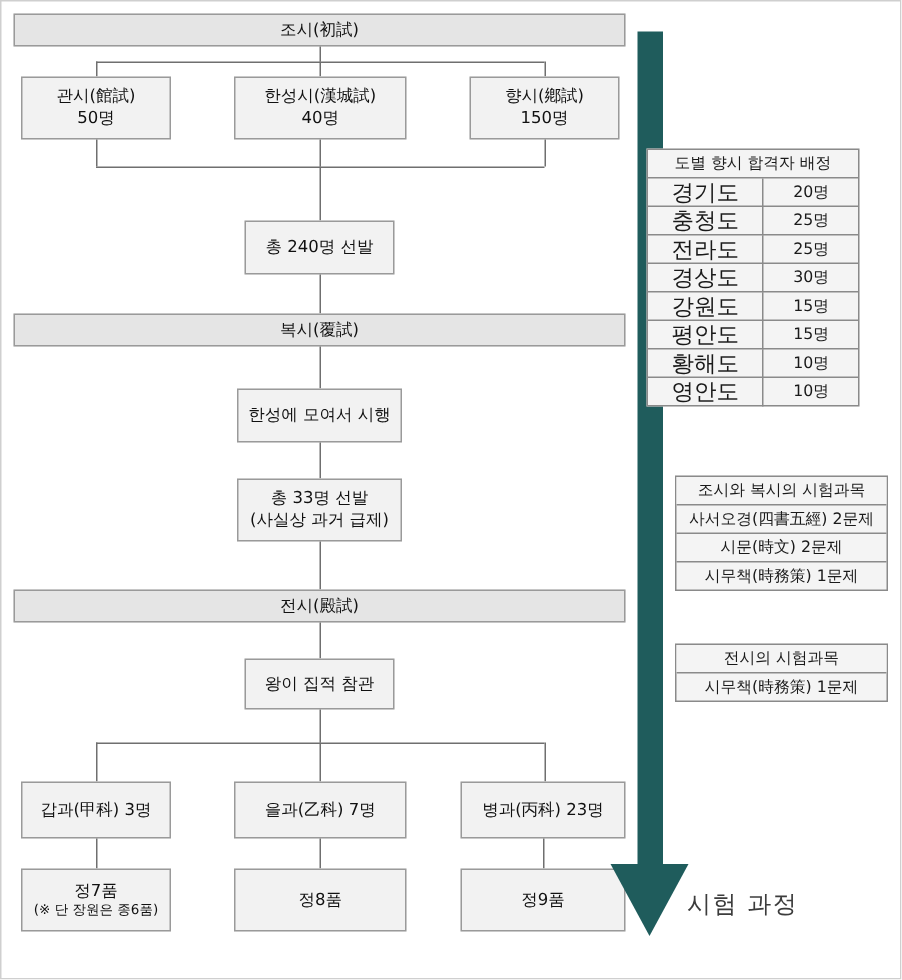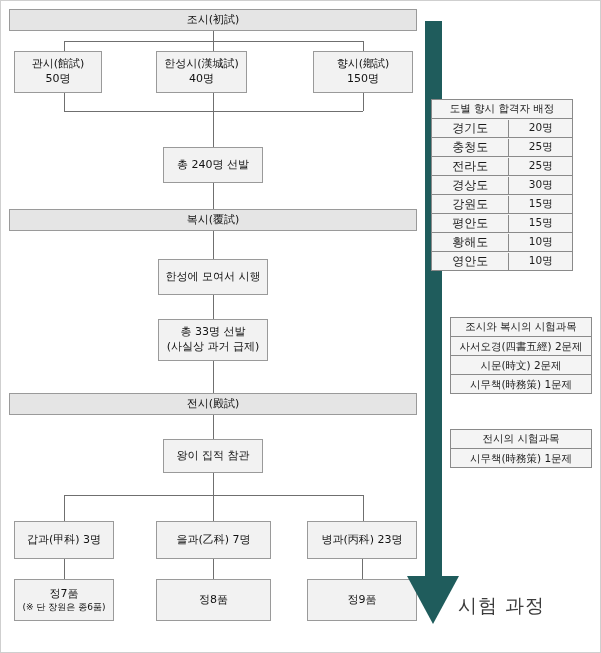--- a/index.html
+++ b/index.html
@@ -74,21 +74,21 @@
     display: flex;
     border-bottom: 1px solid #8a8a8a;
     height: 18px;
     align-items: center;
   }
   .tbl .row:last-child { border-bottom: none; }
   .tbl .c1 {
     flex: 1 1 55%;
     text-align: center;
     border-right: 1px solid #8a8a8a;
-    font-size: 12px;
+    font-size: 15px;
   }
   .tbl .c2 {
     flex: 1 1 45%;
     text-align: center;
     font-size: 10.5px;
   }
   .tbl .line {
     text-align: center;
     border-bottom: 1px solid #8a8a8a;
     height: 18px;
@@ -102,47 +102,47 @@
     position: absolute;
     background: #1f5c5c;
   }
   .arrow-head {
     position: absolute;
     width: 0;
     height: 0;
   }
   .arrow-label {
     position: absolute;
-    font-size: 19px;
+    font-size: 16px;
     color: #3c3c3c;
     letter-spacing: 1px;
     white-space: nowrap;
   }
 </style>
 </head>
 <body>
 
 <div id="root">
 
   <div class="box wide" style="left:8px; top:8px; width:408px; height:22px;">
     <span>조시(初試)</span>
   </div>
 
   <div class="vline" style="left:212px; top:30px; height:10px;"></div>
   <div class="hline" style="left:63px; top:40px; width:299px;"></div>
   <div class="vline" style="left:63px; top:40px; height:10px;"></div>
   <div class="vline" style="left:212px; top:40px; height:10px;"></div>
   <div class="vline" style="left:362px; top:40px; height:10px;"></div>
 
-  <div class="box" style="left:13px; top:50px; width:88px; height:42px;">
+  <div class="box" style="left:13px; top:50px; width:100px; height:42px;">
     <span>관시(館試)</span>
     <span class="l2">50명</span>
   </div>
 
-  <div class="box" style="left:155px; top:50px; width:91px; height:42px;">
+  <div class="box" style="left:155px; top:50px; width:115px; height:42px;">
     <span>한성시(漢城試)</span>
     <span class="l2">40명</span>
   </div>
 
   <div class="box" style="left:312px; top:50px; width:100px; height:42px;">
     <span>향시(鄕試)</span>
     <span class="l2">150명</span>
   </div>
 
   <div class="vline" style="left:63px; top:92px; height:18px;"></div>

